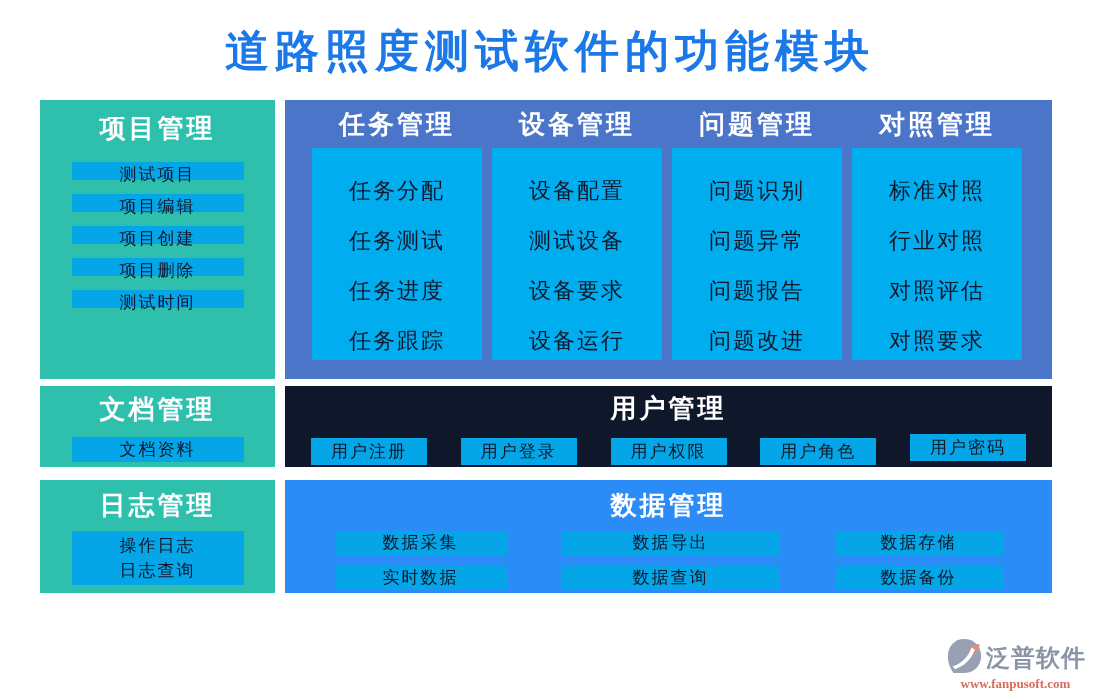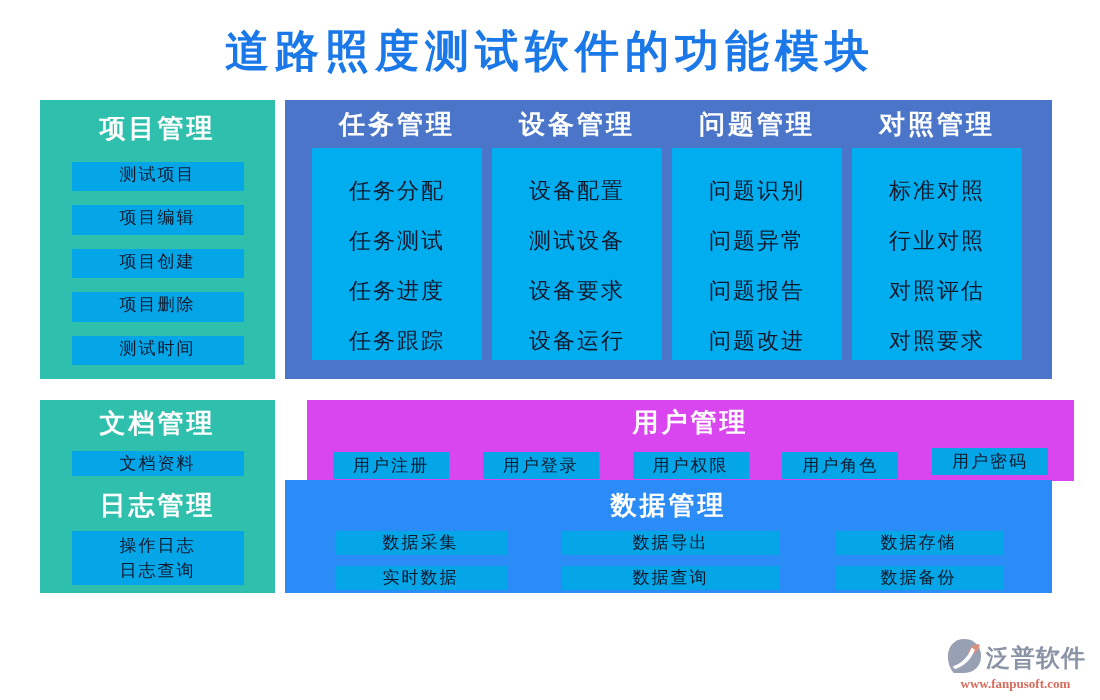--- a/index.html
+++ b/index.html
@@ -10,45 +10,45 @@
   .page { position:relative; width:1100px; height:700px; background:#fff; }
 
   .title {
     position:absolute; top:22px; left:0; width:100%; margin:0;
     text-align:center; font-size:44px; font-weight:bold;
     color:#1a78e8; letter-spacing:6px;
   }
 
   .row { position:absolute; left:40px; display:flex; gap:10px; }
   .row1 { top:100px; height:279px; }
-  .row2 { top:400px; height:81px; }
+  .row2 { top:386px; height:81px; }
   .row3 { top:480px; height:113px; }
 
   .panel { box-sizing:border-box; }
   .left  { width:235px; }
   .right { width:767px; }
   .teal   { background:#2fbfad; }
   .slate  { background:#4a75c8; }
-  .green  { background:#d946ef;margin-left:22px; }
+  .green  { background:#0f172a; }
   .bluebg { background:#2b8bf7; }
 
   .panel h2 {
     margin:0; color:#ffffff; text-align:center;
     font-size:26px; font-weight:bold; letter-spacing:3px;
   }
 
   .chip {
     background:#05a6e8; color:#10182b; font-size:17px;
     text-align:center; letter-spacing:2px;
   }
 
   
   .proj { display:flex; flex-direction:column; padding-top:11px; }
   .proj h2 { margin-bottom:16px; }
-  .proj .chip { width:172px; height:30px; line-height:26px; margin:0 auto 14px auto; }
+  .proj .chip { width:172px; height:18px; line-height:26px; margin:0 auto 14px auto; }
 
   
   .main { display:flex; gap:10px; padding:8px 30px 19px 27px; }
   .mcol { flex:1; display:flex; flex-direction:column; }
   .mcol h2 { height:34px; line-height:34px; margin-bottom:6px; }
   .card {
     flex:1; background:#00aeef; display:flex; flex-direction:column;
     justify-content:center; gap:20px; padding-top:24px; box-sizing:border-box;
     color:#10182b; font-size:22px; text-align:center; letter-spacing:2px;
   }

